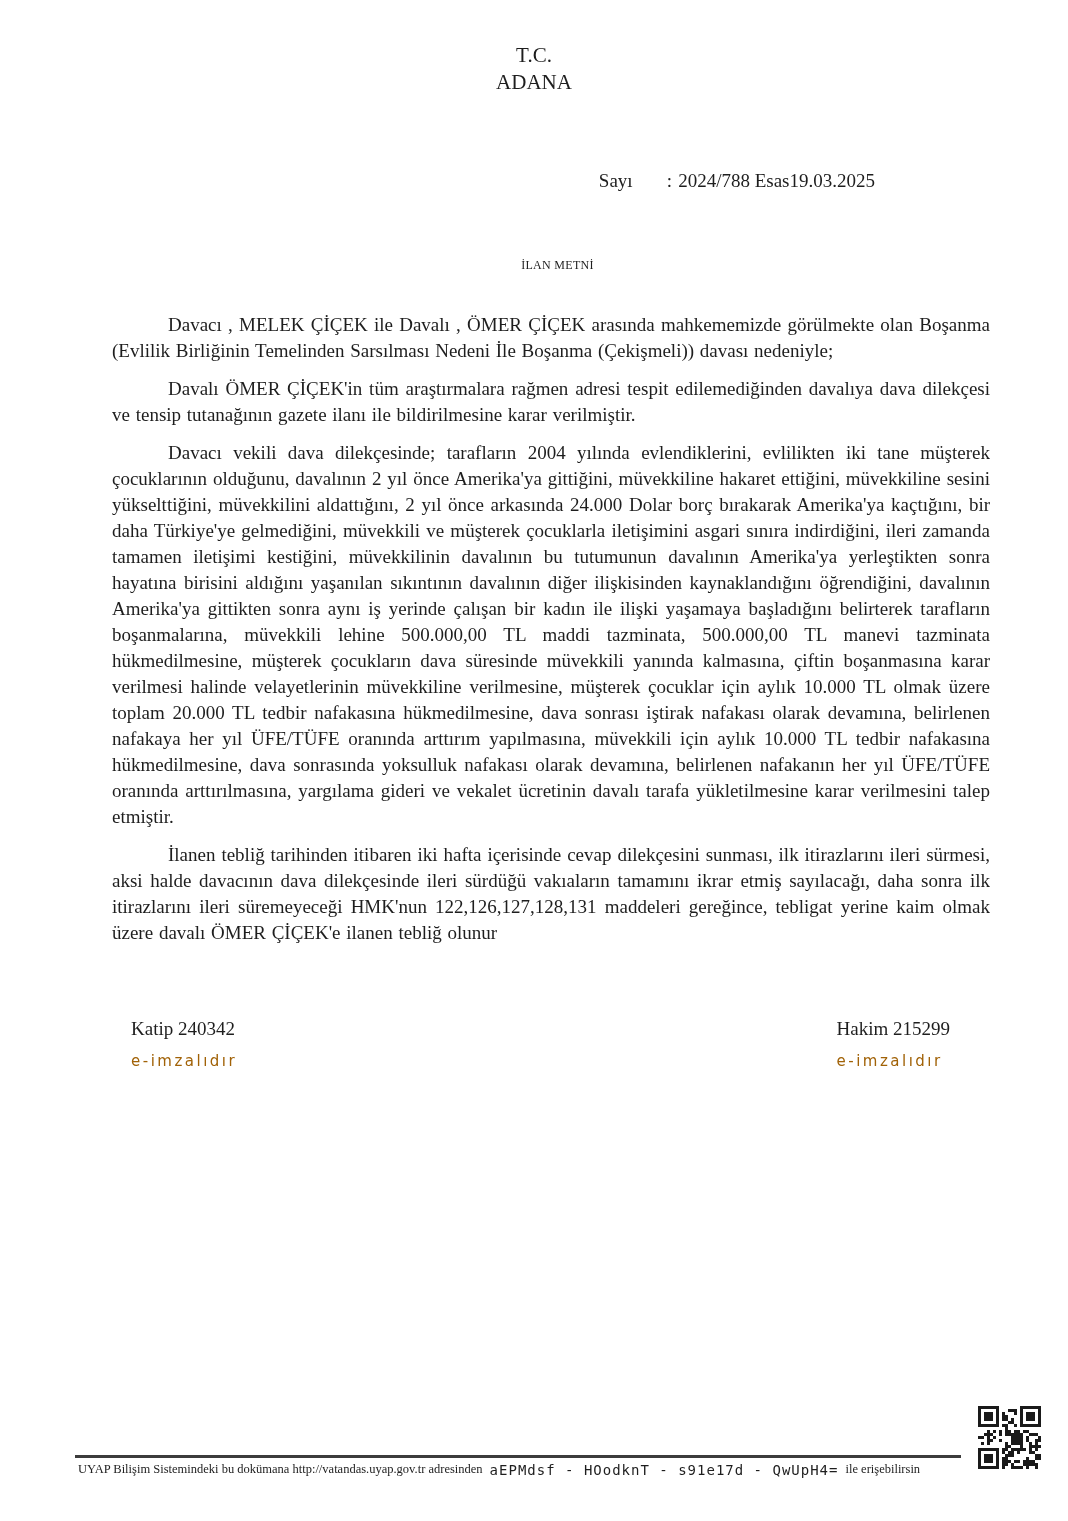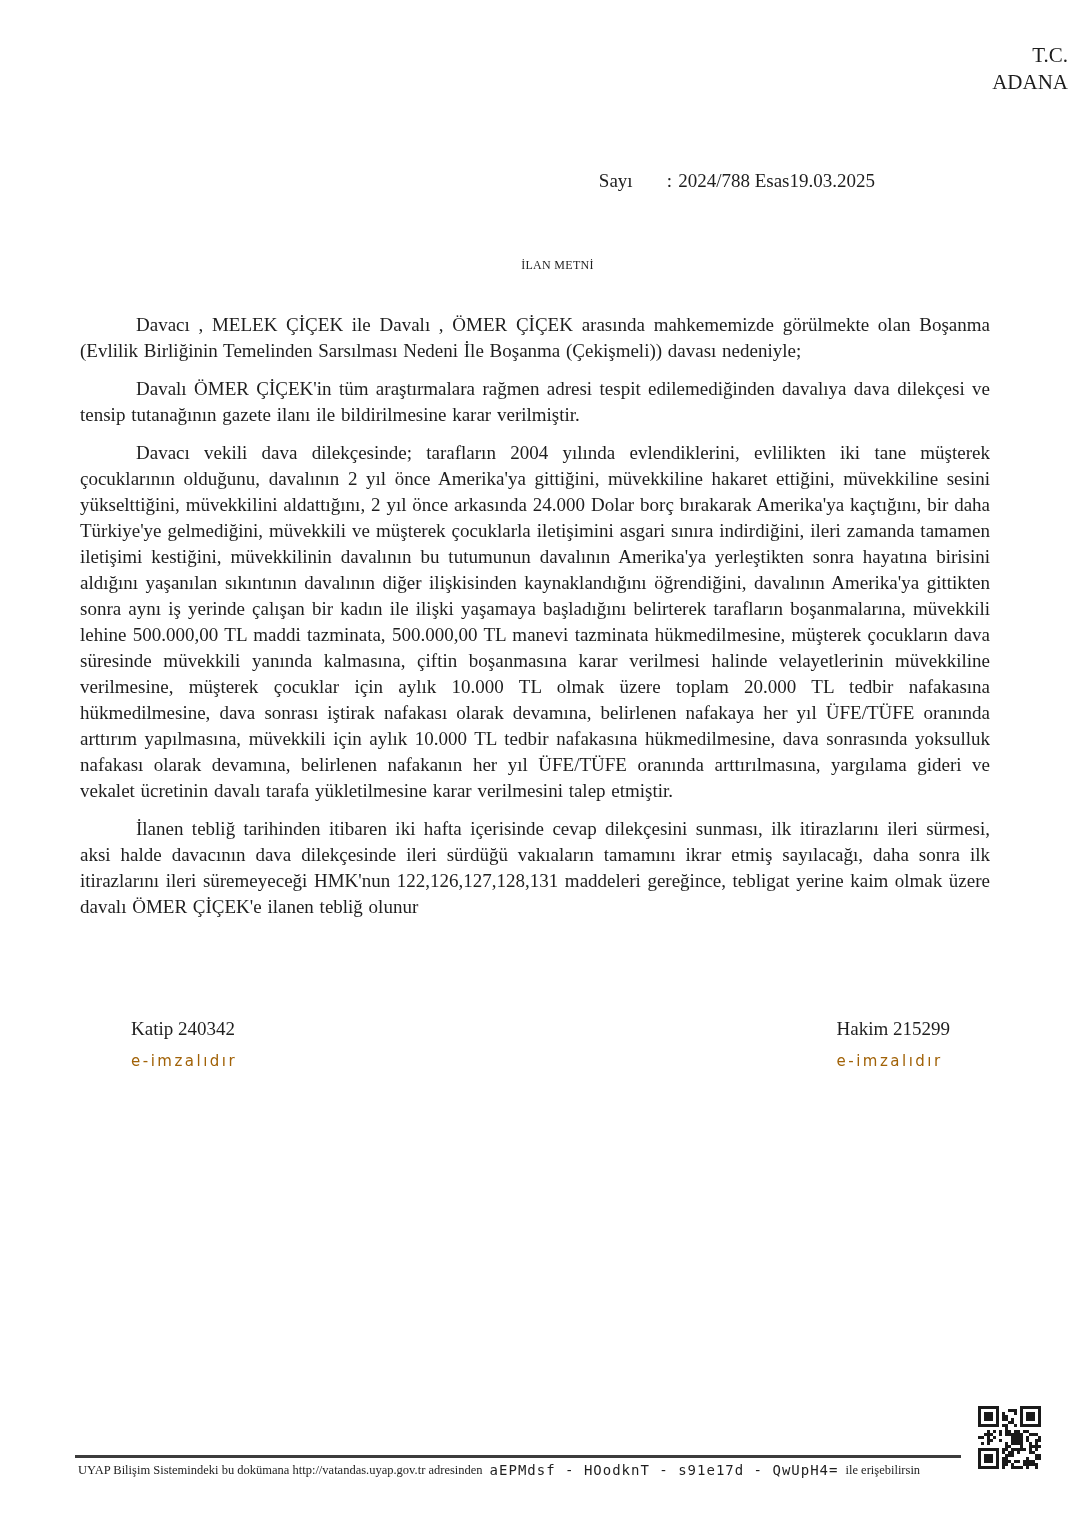--- a/index.html
+++ b/index.html
@@ -11,21 +11,21 @@
     margin: 0 auto;
     background: #ffffff;
     font-family: "Liberation Serif", "DejaVu Serif", serif;
     color: #1e1e1e;
     overflow: hidden;
   }
   
   .court-header {
     position: absolute;
     top: 42px; left: 0; right: 0;
-    text-align: right;
+    text-align: center;
     font-size: 21px;
     line-height: 27px;
   }
   
   .meta-row {
     position: absolute;
     top: 170px; left: 80px; right: 193px;
     display: flex;
     justify-content: flex-end;
     align-items: baseline;
@@ -49,20 +49,21 @@
     position: absolute;
     top: 312px; left: 80px; right: 78px;
     font-size: 19px;
     line-height: 26px;
   }
   .body-text p {
     text-align: justify;
     text-indent: 56px;
     margin-bottom: 12px;
     word-spacing: 1px;
+    margin-left: 32px;
   }
   
   .signatures {
     position: absolute;
     top: 1018px; left: 131px; right: 118px;
     display: flex;
     justify-content: space-between;
   }
   .sig-block { display: flex; flex-direction: column; gap: 12px; }
   .sig-name { font-size: 19px; }
@@ -77,21 +78,21 @@
     position: absolute;
     left: 75px; top: 1455px;
     width: 886px; height: 3px;
     background: #3c3c3c;
   }
   .footer-text {
     position: absolute;
     left: 78px; top: 1462px;
     width: 895px;
     display: flex;
-    align-items: center;
+    align-items: flex-start;
     gap: 7px;
     white-space: nowrap;
   }
   .footer-prefix, .footer-suffix {
     font-size: 12.5px;
     color: #222222;
   }
   .footer-code {
     font-family: "DejaVu Sans Mono", "Liberation Mono", monospace;
     font-size: 14px;

